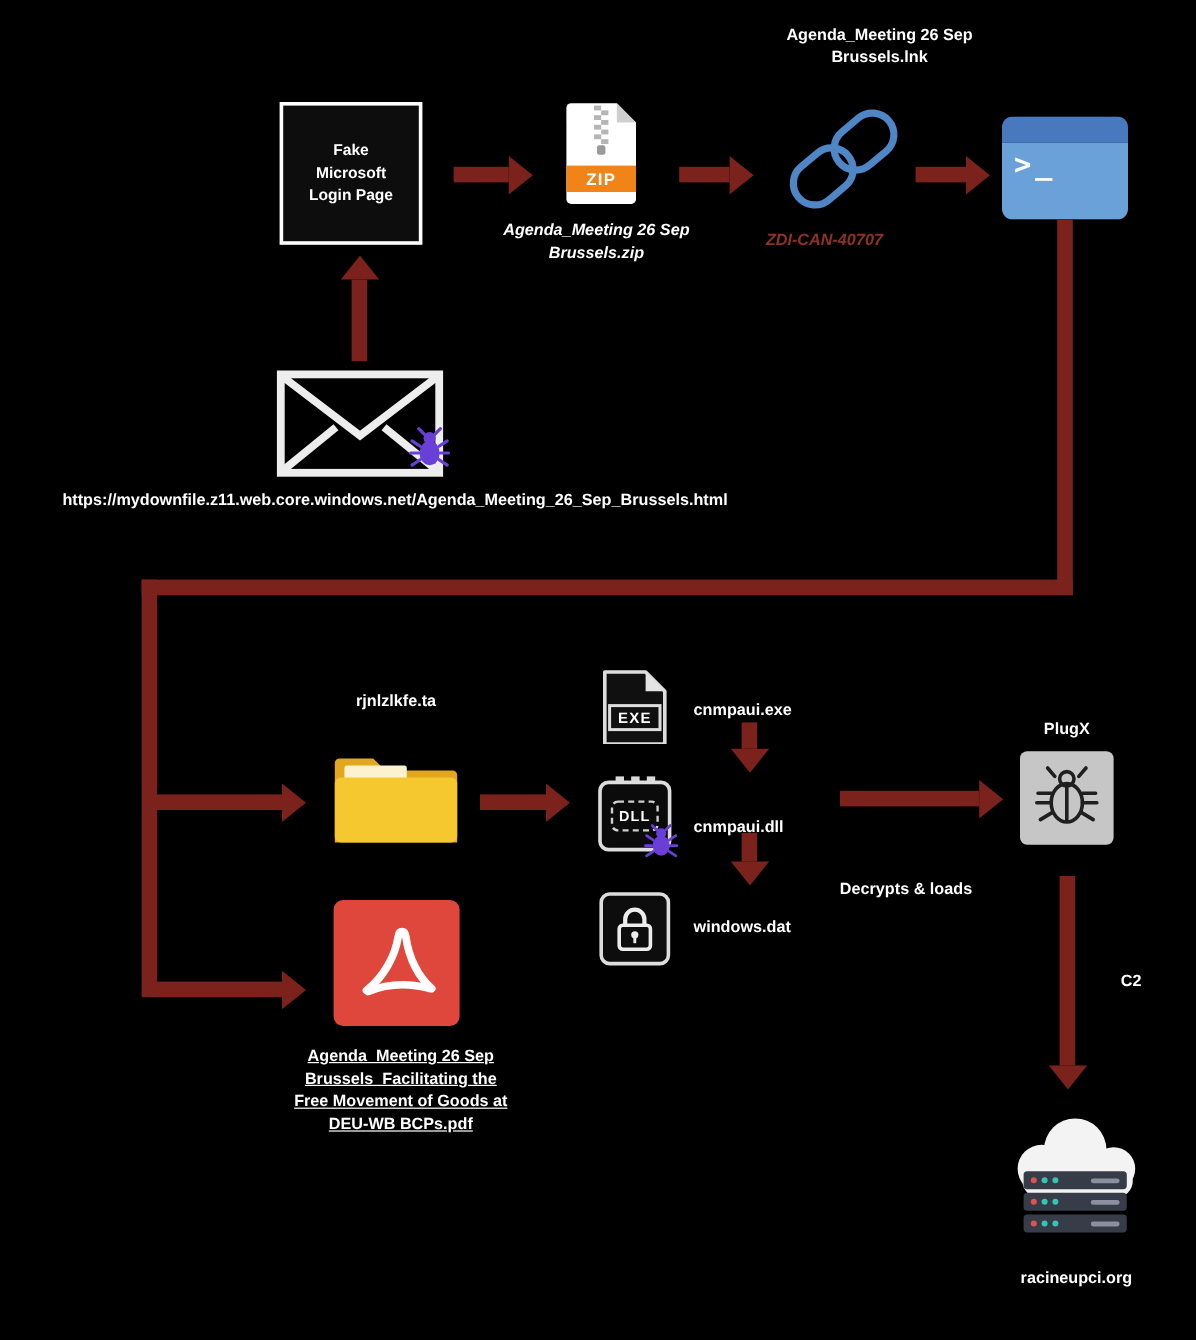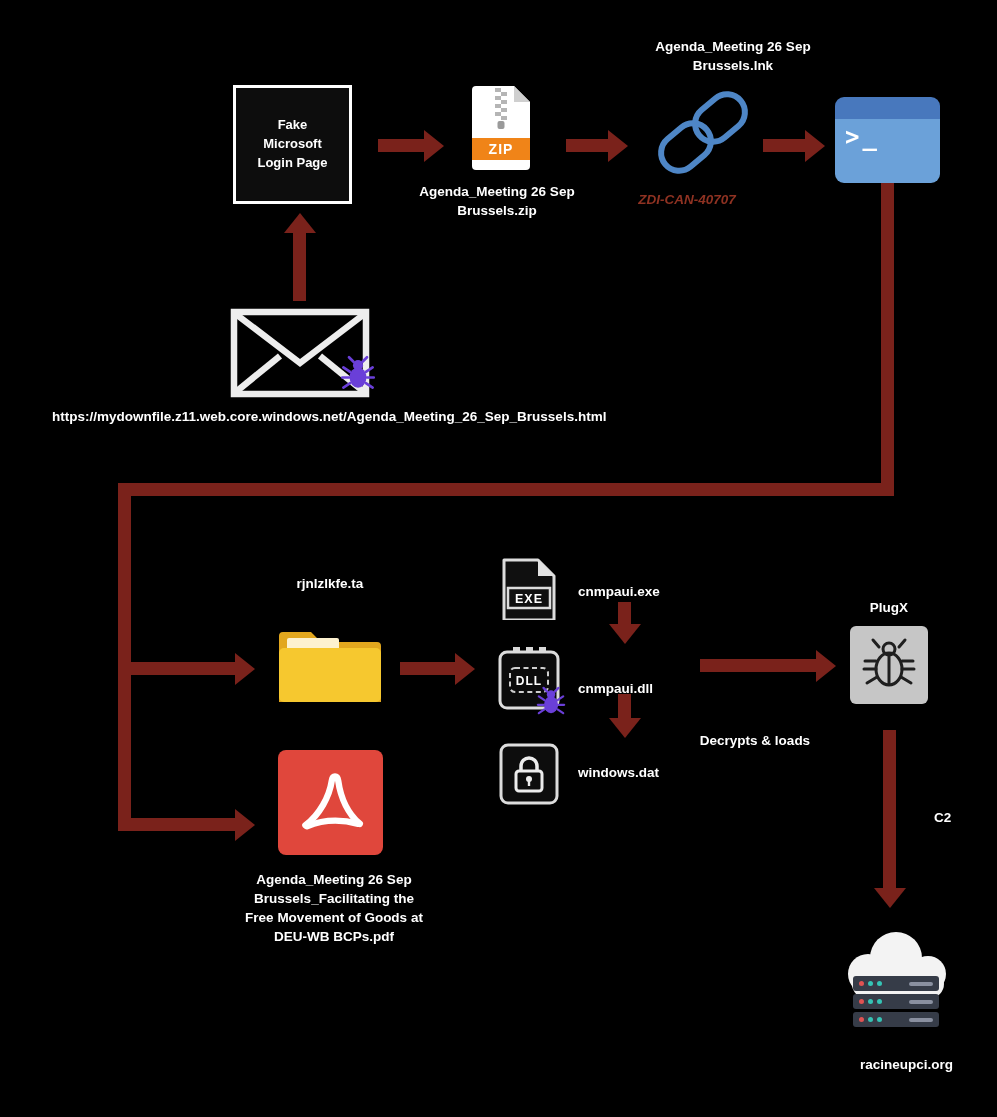--- a/index.html
+++ b/index.html
@@ -81,25 +81,25 @@
     <rect x="27" y="12" width="6" height="4" fill="#b5b5b5"></rect>
       <rect x="33" y="16" width="6" height="4" fill="#b5b5b5"></rect>
     <rect x="27" y="20" width="6" height="4" fill="#b5b5b5"></rect>
       <rect x="33" y="24" width="6" height="4" fill="#b5b5b5"></rect>
     <rect x="27" y="28" width="6" height="4" fill="#b5b5b5"></rect>
       <rect x="33" y="32" width="6" height="4" fill="#b5b5b5"></rect>
     <rect x="29.5" y="37" width="7" height="8" rx="2" fill="#9a9a9a"></rect>
     <rect class="zip-band" x="4" y="54" width="58" height="22"></rect>
     <text class="svg-text" x="33" y="70" font-size="14" text-anchor="middle" letter-spacing="1">ZIP</text>
   </svg>
-  <div class="label" style="left:407px;top:183px;width:180px;">Agenda_Meeting 26 Sep Brussels.zip</div>
+  <div class="label" style="left:407px;top:183px;width:180px;font-style:italic;">Agenda_Meeting 26 Sep Brussels.zip</div>
 
   <div class="shaft-h head-right" style="left:566px;top:139px;width:42px;"></div>
 
-  <div class="label" style="left:633px;top:38px;width:200px;">Agenda_Meeting 26 Sep Brussels.lnk</div>
+  <div class="label" style="left:633px;top:20px;width:200px;">Agenda_Meeting 26 Sep Brussels.lnk</div>
   <svg class="abs" style="left:650px;top:85px;" width="105" height="95" viewBox="0 0 105 95">
     <rect class="chain-link" x="9" y="44" width="54" height="36" rx="18" transform="rotate(-40 36 62)"></rect>
     <rect class="chain-link" x="43" y="15" width="54" height="36" rx="18" transform="rotate(-40 70 33)"></rect>
   </svg>
   <div class="zdi" style="left:617px;top:192px;width:140px;">ZDI-CAN-40707</div>
 
   <div class="shaft-h head-right" style="left:763px;top:139px;width:42px;"></div>
 
   <div class="terminal">
     <div class="terminal-header"></div>
@@ -213,23 +213,23 @@
           <span class="vent"></span>
         </div>
       <div class="server-row">
           <span class="led red"></span>
           <span class="led teal"></span>
           <span class="led teal"></span>
           <span class="vent"></span>
         </div>
     </div>
   </div>
-  <div class="label" style="left:841px;top:1056px;width:112px;text-align:right;">racineupci.org</div>
+  <div class="label" style="left:841px;top:1056px;width:112px;">racineupci.org</div>
 
   <div class="pdf-box">
     <svg width="80" height="80" viewBox="0 0 100 100">
       <path d="M18 78 C36 64 48 42 51 22 C52 15 58 15 59 22 C62 44 72 64 86 76" fill="none" stroke="#ffffff" stroke-width="8" stroke-linecap="round"></path>
       <path d="M20 79 C42 70 62 70 84 76" fill="none" stroke="#ffffff" stroke-width="8" stroke-linecap="round"></path>
     </svg>
   </div>
-  <div class="label" style="left:238px;top:871px;width:192px;">Agenda_Meeting 26 Sep Brussels_Facilitating the Free Movement of Goods at DEU-WB BCPs.pdf</div>
+  <div class="label" style="left:238px;top:871px;width:192px;text-decoration:underline;">Agenda_Meeting 26 Sep Brussels_Facilitating the Free Movement of Goods at DEU-WB BCPs.pdf</div>
 
 </div>
 
 </body></html>

